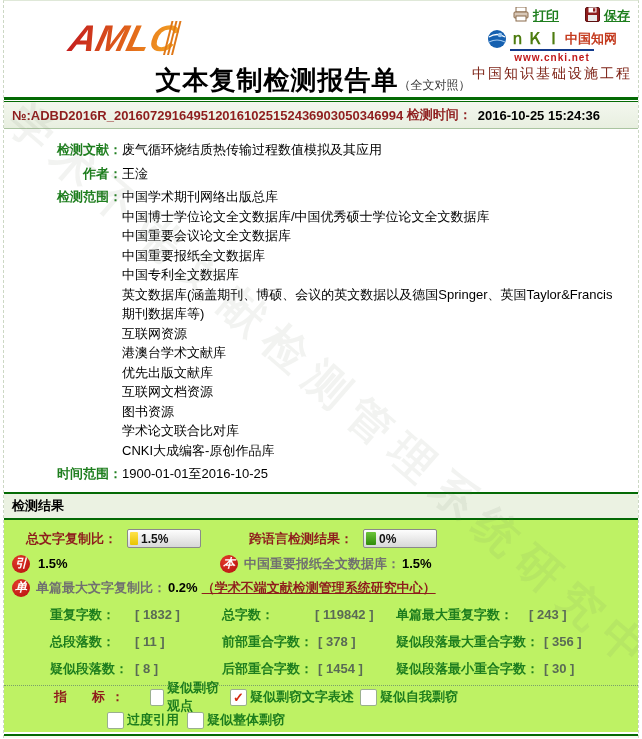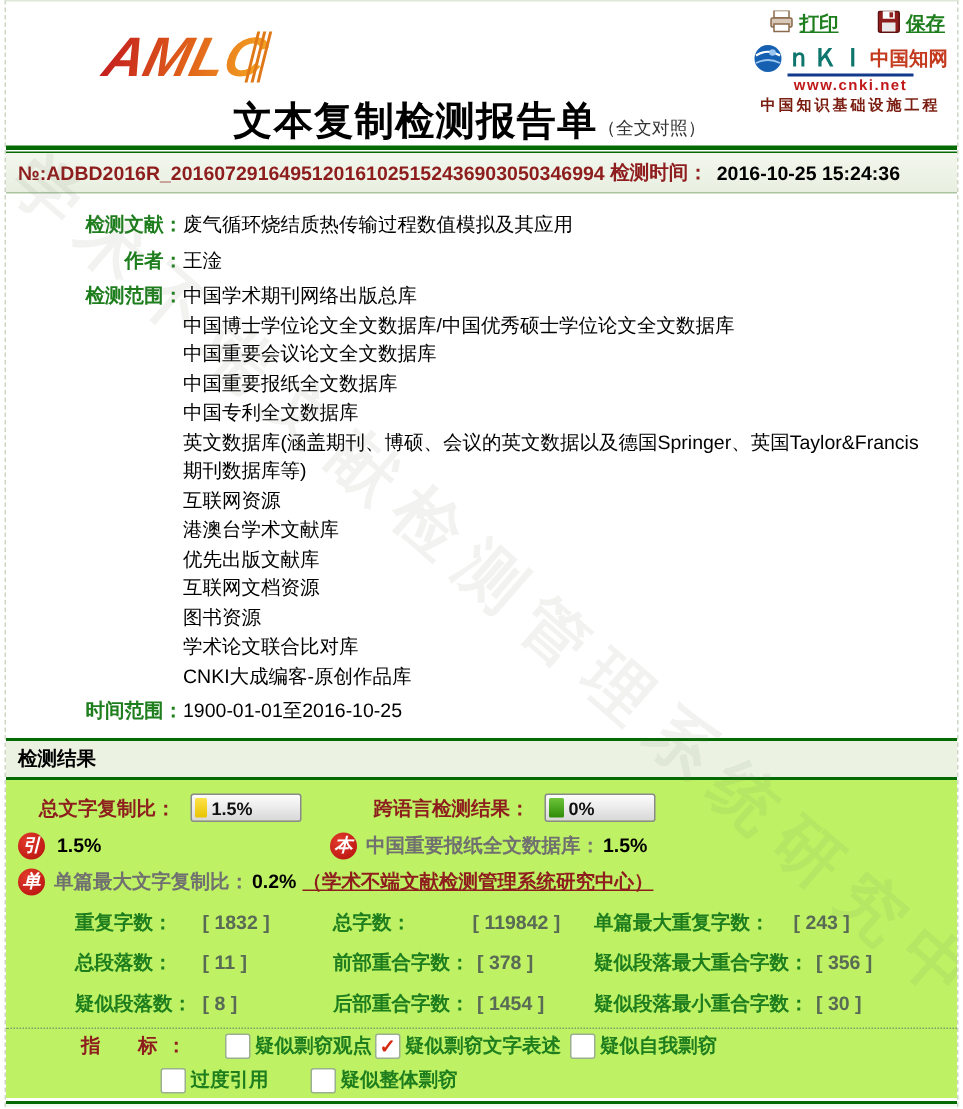--- a/index.html
+++ b/index.html
@@ -6,24 +6,24 @@
   .page{position:relative;width:634px;height:737px;margin:0 auto;background:#fff;
         border-left:1px dashed #ccd8c4;border-right:1px dashed #ccd8c4;border-top:1px solid #dfe8d8;
         font-family:"Liberation Sans",sans-serif;font-size:13px;color:#000;overflow:hidden;}
   
   .header{position:relative;height:96px;}
   .topright{position:absolute;top:6px;right:8px;display:flex;gap:26px;align-items:center;}
   .toplink{display:flex;gap:4px;color:#1e7e1e;font-weight:bold;text-decoration:underline;cursor:pointer;}
   .amlc{position:absolute;left:58px;top:14px;}
   .cnki{position:absolute;right:6px;top:28px;text-align:center;line-height:1.1;}
   .cnki-row{display:flex;align-items:center;justify-content:center;gap:2px;}
-  .cnki-nki{font-weight:bold;font-size:17px;color:#0f766e;letter-spacing:1px;}
+  .cnki-nki{font-weight:bold;font-size:17px;color:#4d7c0f;letter-spacing:1px;}
   .cnki-cn{color:#c43a1e;font-weight:bold;font-size:13px;}
   .cnki-url{color:#c01818;font-size:10px;font-weight:bold;letter-spacing:1px;border-top:2px solid #123a8c;display:inline-block;padding:1px 4px 0;}
-  .cnki-slogan{color:#7a1d10;font-size:10px;font-weight:bold;letter-spacing:2px;margin-top:2px;}
+  .cnki-slogan{color:#7a1d10;font-size:14px;font-weight:normal;letter-spacing:2px;margin-top:2px;}
   .title-row{position:absolute;left:0;right:16px;top:62px;text-align:center;white-space:nowrap;}
   .title-main{font-size:26px;font-weight:bold;letter-spacing:1px;}
   .title-sub{font-size:12px;color:#333;}
   .double-line{border-top:3px solid #046a04;border-bottom:1px solid #046a04;height:1px;}
   
   .numbar{display:flex;align-items:center;height:26px;background:linear-gradient(#f3f7ee,#e8efe0);
           border-bottom:1px solid #aac4a0;padding:0 10px 0 8px;}
   .numbar .num{font-weight:bold;color:#8e1d1d;flex:1;}
   .numbar .time-label{color:#8e1d1d;font-weight:bold;}
   .numbar .time-value{color:#000;font-weight:bold;margin-left:6px;margin-right:28px;}
@@ -57,21 +57,21 @@
   .stat-cell{display:flex;line-height:23px;}
   .stat-label{color:#1e7e1e;font-weight:bold;}
   .stat-value{color:#5a6b55;font-weight:bold;margin-left:5px;white-space:nowrap;}
   .stats .c1 .stat-label{min-width:80px;}
   .stats .c2 .stat-label{min-width:88px;}
   .stats .c3 .stat-label{min-width:128px;}
   .dotted-sep{border-top:1px dotted #7aa06a;margin:3px -8px 0;}
   .ind-row{display:flex;align-items:center;height:23px;padding-left:42px;}
   .ind-title{color:#8e1d1d;font-weight:bold;letter-spacing:6px;margin-right:20px;}
   .ind-item{display:flex;align-items:center;}
-  .ind-item.w1{width:100px;}
+  .ind-item.w1{width:80px;}
   .ind-item.w2{width:130px;}
   .checkbox{width:15px;height:15px;background:#fff;border:1px solid #9ab08e;border-radius:2px;margin-right:3px;
             display:flex;align-items:center;justify-content:center;font-size:13px;font-weight:bold;color:#d42a10;cursor:pointer;}
   .ind-label{color:#1e7e1e;font-weight:bold;}
   .row2{padding-left:95px;margin-bottom:2px;}
   .footer-bar{border-top:2px solid #046a04;border-bottom:2px solid #046a04;background:#f5faf0;
               display:flex;height:26px;align-items:center;margin-top:2px;}
   .foot-item{margin-left:45px;color:#333;}
   .foot-item b{color:#000;margin-left:2px;}
   .foot-item.second{margin-left:105px;}

